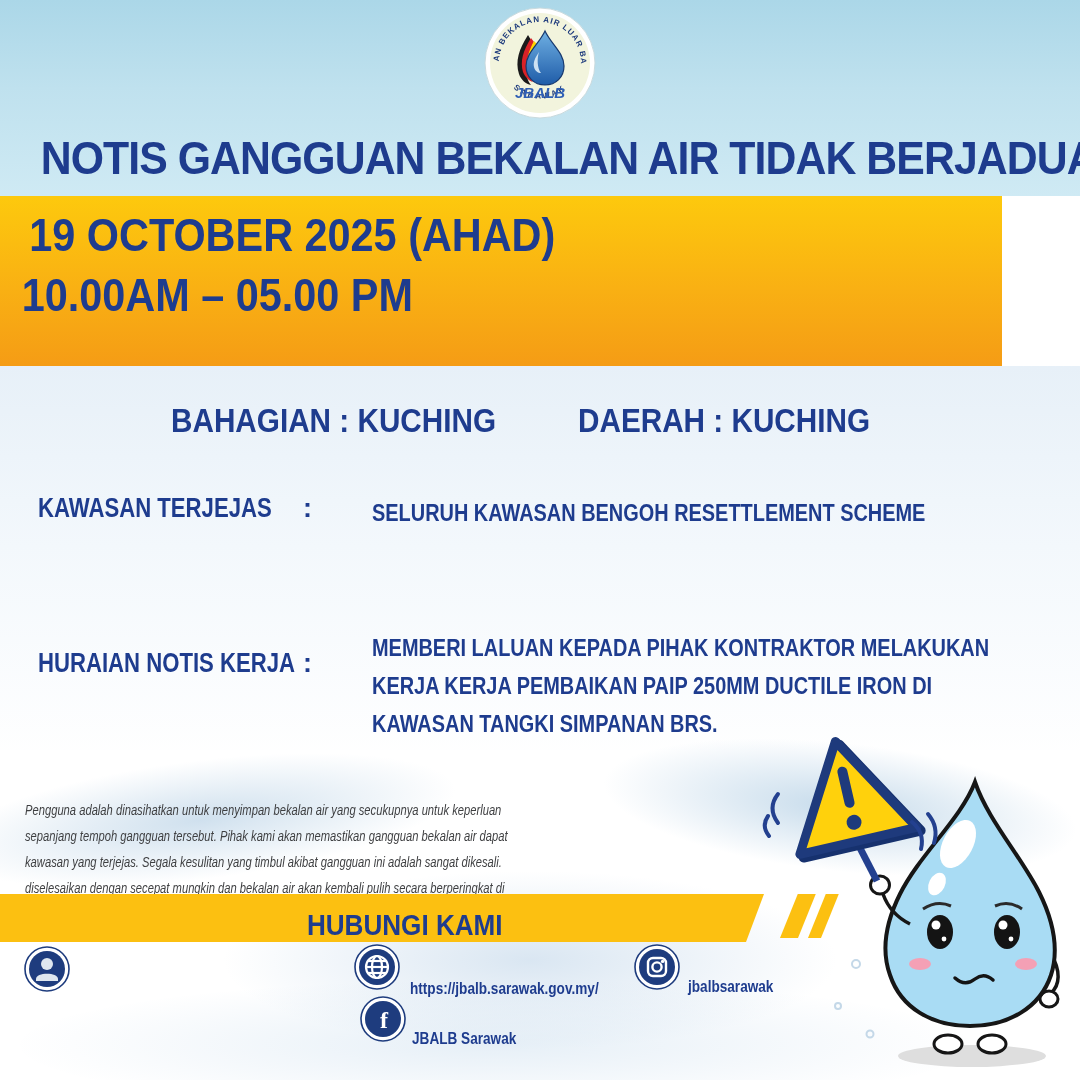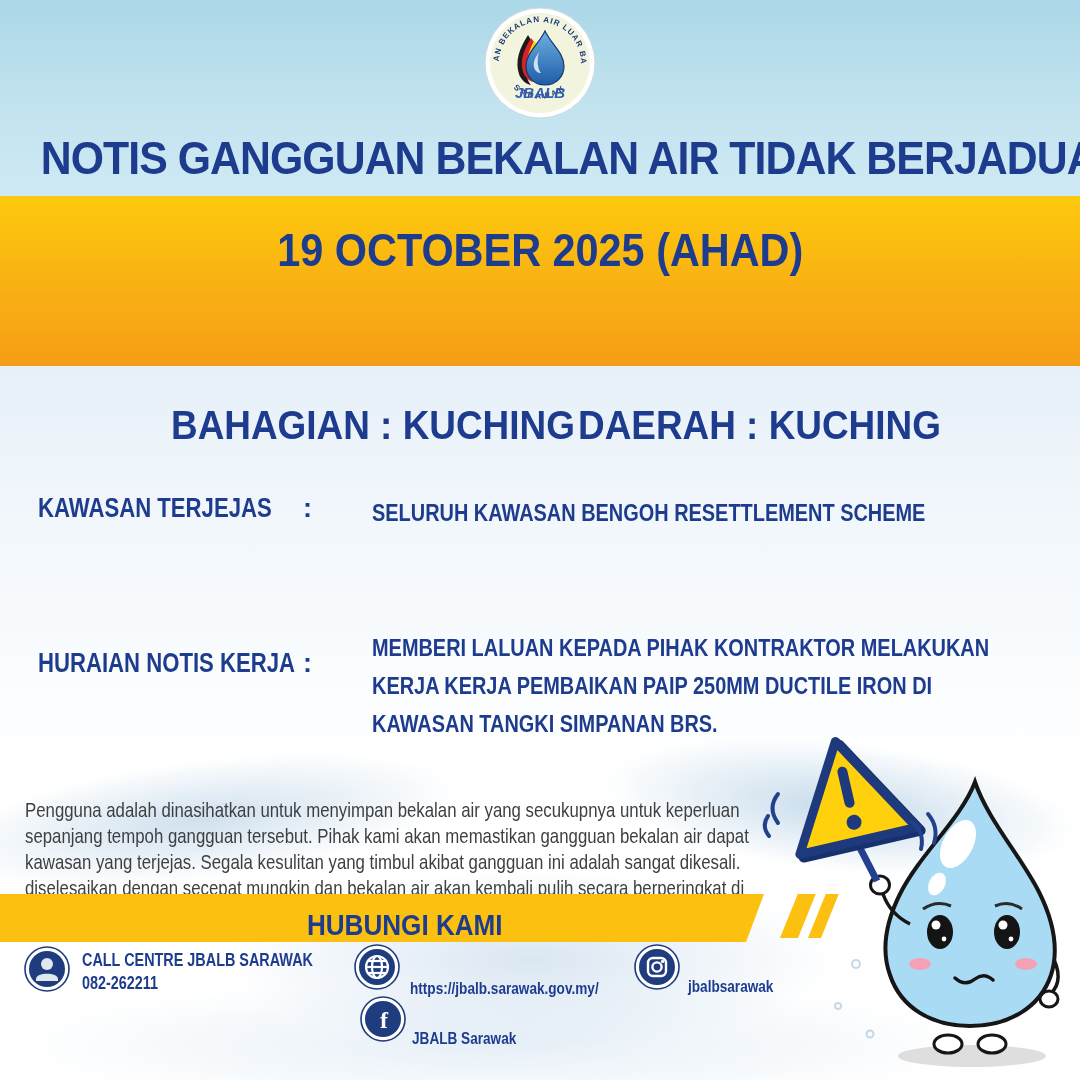--- a/index.html
+++ b/index.html
@@ -8,48 +8,48 @@
     background:#ffffff;font-family:"Liberation Sans",sans-serif;
   }
   
   .top-section{position:absolute;top:0;left:0;width:1080px;height:196px;
     background:linear-gradient(180deg,#abd7e8 0%,#bfe1ee 45%,#cfeaf4 100%);}
   .logo-wrap{position:absolute;top:6px;left:50%;transform:translateX(-50%);}
   .page-title{position:absolute;top:131px;left:0;width:1080px;text-align:center;
     font-size:46px;font-weight:bold;color:#1e3c8e;letter-spacing:-1px;white-space:nowrap;}
   .page-title span{display:inline-block;transform:scaleX(.93);transform-origin:50% 50%;}
   
-  .date-banner{position:absolute;top:196px;left:0;width:1080px;height:170px;
+  .date-banner{position:absolute;top:196px;left:0;width:1002px;height:170px;
     background:linear-gradient(180deg,#fdc90d 0%,#f9b013 55%,#f59c15 100%);
-    color:#1e3c8e;text-align:center;padding-top:24px;box-sizing:border-box;}
+    color:#1e3c8e;text-align:left;padding-top:9px;box-sizing:border-box;}
   .date-line{font-size:46px;font-weight:bold;line-height:60px;white-space:nowrap;}
   .date-line span{display:inline-block;transform:scaleX(.9);}
   
   .body-section{position:absolute;top:366px;left:0;width:1080px;height:400px;
     background:linear-gradient(180deg,#e7f0f8 0%,#f3f8fc 45%,#ffffff 100%);}
-  .region-item{position:absolute;top:402px;font-size:41px;font-weight:bold;color:#1e3c8e;white-space:nowrap;}
+  .region-item{position:absolute;top:402px;font-size:33px;font-weight:bold;color:#1e3c8e;white-space:nowrap;}
   .region-item span{display:inline-block;transform:scaleX(.9);transform-origin:0 50%;}
   .info-label{position:absolute;left:38px;font-size:27px;font-weight:bold;color:#1e3c8e;white-space:nowrap;}
   .info-label span{display:inline-block;transform:scaleX(.82);transform-origin:0 50%;}
   .info-colon{position:absolute;left:303px;font-size:27px;font-weight:bold;color:#1e3c8e;}
   .info-value{position:absolute;left:372px;font-size:24px;font-weight:bold;color:#1e3c8e;white-space:nowrap;text-decoration:underline;}
   .info-value span{display:inline-block;transform:scaleX(.83);transform-origin:0 50%;}
   
   .splash-bg{position:absolute;top:750px;left:0;width:1080px;height:330px;background:#ffffff;}
   .blob{position:absolute;border-radius:50%;}
   .blob1{top:10px;left:-60px;width:520px;height:120px;transform:rotate(-7deg);
     background:radial-gradient(ellipse at center,rgba(168,199,224,.55) 0%,rgba(168,199,224,0) 70%);}
   .blob2{top:-8px;left:600px;width:480px;height:130px;transform:rotate(6deg);
     background:radial-gradient(ellipse at center,rgba(160,195,222,.6) 0%,rgba(160,195,222,0) 70%);}
   .blob3{top:120px;left:220px;width:620px;height:180px;
     background:radial-gradient(ellipse at center,rgba(172,200,226,.45) 0%,rgba(172,200,226,0) 70%);}
   .blob4{top:230px;left:20px;width:950px;height:130px;
     background:radial-gradient(ellipse at center,rgba(190,214,234,.38) 0%,rgba(190,214,234,0) 72%);}
   .disclaimer{position:absolute;left:25px;top:797px;width:790px;color:#3e3f41;
-    font-size:21px;}
+    font-style:italic;font-size:14px;}
   .disclaimer .dline{height:26px;line-height:26px;white-space:nowrap;}
   .disclaimer .dline span{display:inline-block;transform:scaleX(.8);transform-origin:0 50%;}
   .contact-banner{position:absolute;left:0;top:894px;width:764px;height:48px;background:#fcc011;
     clip-path:polygon(0 0,100% 0,calc(100% - 18px) 100%,0 100%);
     display:flex;align-items:flex-end;justify-content:center;}
   .contact-banner .label{font-size:29px;font-weight:bold;color:#1e3c8e;margin-left:46px;
     display:inline-block;transform:scaleX(.9);white-space:nowrap;}
   .stripe{position:absolute;top:894px;height:44px;background:#fcc011;
     transform:skewX(-22deg);transform-origin:bottom left;}
   .stripe.s1{left:780px;width:18px;}
@@ -91,20 +91,21 @@
         <path d="M66,25 C60,38 47,47 47,60 C47,71 55,79 66,79 C77,79 85,71 85,60 C85,47 72,38 66,25 Z" fill="url(#dropGrad)" stroke="#16386e" stroke-width="1.2"></path>
         <path d="M60,46 C56,52 54,56 55,61 C56,65 59,67 62,67 C58,62 58,52 60,46 Z" fill="#e8f3fb" opacity=".85"></path>
         <text x="61" y="92" text-anchor="middle" font-size="15" font-weight="bold" font-style="italic" fill="#2f5fb5">JBALB</text>
       </svg>
     </div>
     <div class="page-title"><span>NOTIS GANGGUAN BEKALAN AIR TIDAK BERJADUAL</span></div>
   </div>
 
   <div class="date-banner">
     <div class="date-line"><span>19 OCTOBER 2025 (AHAD)</span></div>
+    <div class="date-line"><span>10.00AM – 05.00 PM</span></div>
   </div>
 
   <div class="body-section"></div>
 
   <div class="region-item" style="left:171px;"><span>BAHAGIAN : KUCHING</span></div>
   <div class="region-item" style="left:578px;text-decoration:underline;"><span>DAERAH : KUCHING</span></div>
 
   <div class="info-label" style="top:493px;"><span>KAWASAN TERJEJAS</span></div>
   <div class="info-colon" style="top:493px;">:</div>
   <div class="info-value" style="top:499px;"><span>SELURUH KAWASAN BENGOH RESETTLEMENT SCHEME</span></div>
@@ -134,24 +135,20 @@
   </div>
   <div class="stripe s1"></div>
   <div class="stripe s2"></div>
 
   <svg class="contact-icon" style="left:24px;top:946px;" viewBox="0 0 46 46">
     <circle cx="23" cy="23" r="22" fill="#ffffff" stroke="#1e3c7e" stroke-width="1.6"></circle>
     <circle cx="23" cy="23" r="18" fill="#1e3c7e"></circle>
     <circle cx="23" cy="18" r="6" fill="#dfe7ef"></circle>
     <path d="M12,33 C12,26 34,26 34,33 L34,35 L12,35 Z" fill="#dfe7ef"></path>
   </svg>
-  <div class="contact-item ctext" style="left:82px;top:949px;">
-    <div><span>CALL CENTRE JBALB SARAWAK</span></div>
-    <div><span>082-262211</span></div>
-  </div>
 
   <svg class="contact-icon" style="left:354px;top:944px;" viewBox="0 0 46 46">
     <circle cx="23" cy="23" r="22" fill="#ffffff" stroke="#1e3c7e" stroke-width="1.6"></circle>
     <circle cx="23" cy="23" r="18" fill="#1e3c7e"></circle>
     <g stroke="#ffffff" stroke-width="2.2" fill="none">
       <circle cx="23" cy="23" r="11"></circle>
       <ellipse cx="23" cy="23" rx="5" ry="11"></ellipse>
       <line x1="12" y1="23" x2="34" y2="23"></line>
       <line x1="13.5" y1="17" x2="32.5" y2="17"></line>
       <line x1="13.5" y1="29" x2="32.5" y2="29"></line>

